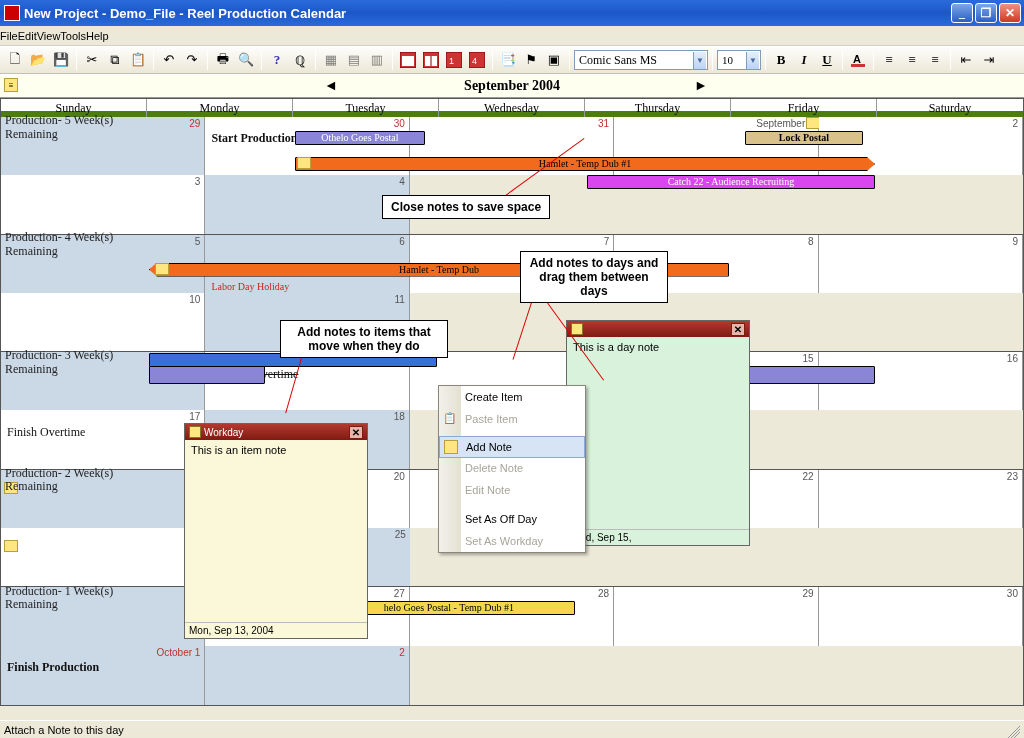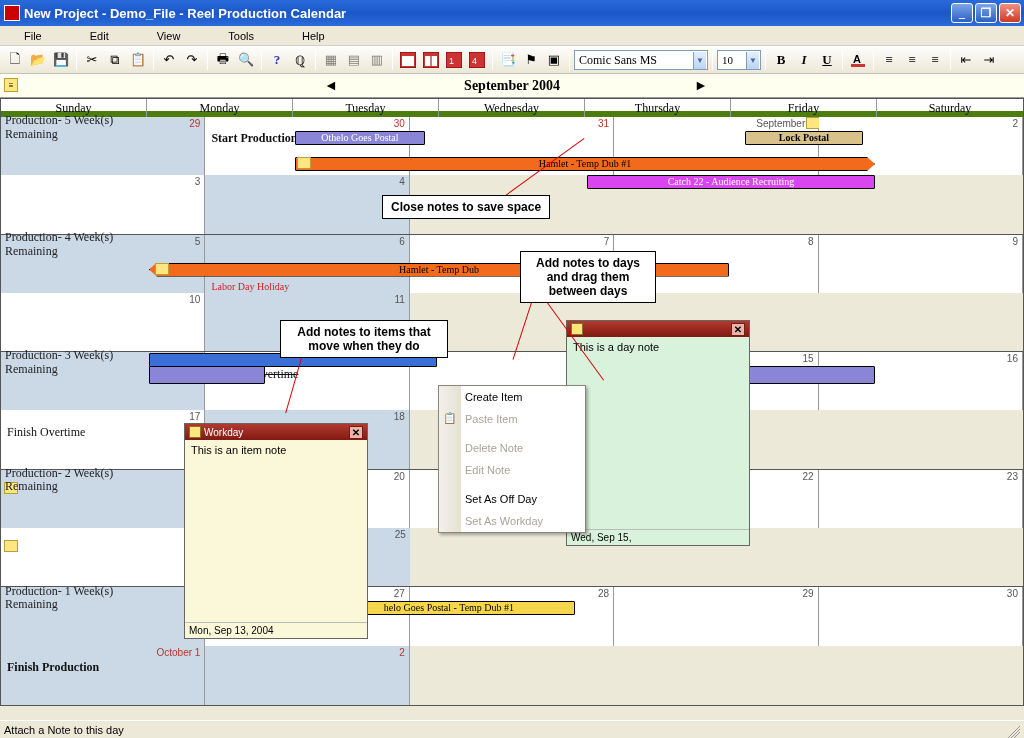--- a/index.html
+++ b/index.html
@@ -7,21 +7,21 @@
   
   .titlebar { height: 26px; background: linear-gradient(#2a6bd9 0%, #1b57c9 50%, #2a6bd9 100%); display: flex; align-items: center; color: #fff; font-family: Tahoma, sans-serif; font-size: 13px; font-weight: bold; padding-left: 4px; }
   .titlebar .app-icon { width: 16px; height: 16px; background: #c00; border: 1px solid #fff; margin-right: 4px; font-size: 8px; display:flex; align-items:center; justify-content:center;}
   .titlebar .title-text { flex: 1; }
   .titlebar .win-btn { width: 22px; height: 20px; margin: 0 1px; border: 1px solid #fff; border-radius: 3px; display: flex; align-items: center; justify-content: center; font-family: Tahoma; font-weight: bold; font-size: 12px; }
   .titlebar .win-min { background: linear-gradient(#7ea6e8,#2960c4); }
   .titlebar .win-max { background: linear-gradient(#7ea6e8,#2960c4); }
   .titlebar .win-close { background: linear-gradient(#f49083,#cc3a22); margin-right: 3px; }
   
   .menubar { height: 20px; background: #ece9d8; display: flex; align-items: center; font-family: Tahoma, sans-serif; font-size: 11px; border-bottom: 1px solid #d4d0c8; }
-  .menubar .menu-item { padding: 2px 24px; }
+  .menubar .menu-item { padding: 2px 0; }
   
   .toolbar { height: 28px; background: linear-gradient(#fdfdfb,#ece8d7); border-top: 1px solid #fff; border-bottom: 1px solid #c4c0b2; display: flex; align-items: center; padding: 0 4px; gap: 1px; font-family: Tahoma, sans-serif; }
   .tb-btn { width: 22px; height: 22px; display: flex; align-items: center; justify-content: center; font-size: 13px; position: relative;}
   .tb-sep { width: 1px; height: 20px; background: #c4c0b2; margin: 0 3px; border-right: 1px solid #fff;}
   .font-combo { width: 134px; height: 20px; background: #fff; border: 1px solid #7f9db9; display: flex; align-items: center; padding: 0 4px; font-family: "Comic Sans MS"; font-size: 12px; justify-content: space-between;}
   .size-combo { width: 44px; height: 20px; background: #fff; border: 1px solid #7f9db9; display: flex; align-items: center; padding: 0 4px; font-family: Tahoma; font-size: 11px; justify-content: space-between;}
   .combo-arrow { width: 13px; height: 17px; background: linear-gradient(#e4eefd,#bcd3f3); border-left: 1px solid #7f9db9; display: flex; align-items: center; justify-content: center; font-size: 8px; margin-right: -3px; color:#4a6a99;}
   
   .month-nav { height: 24px; background: #fffff0; border-top: 1px solid #fff; border-bottom: 1px solid #999; display: flex; align-items: center; justify-content: center; position: relative; font-size: 14px; font-weight: bold;}
   .month-nav .nav-arrow { position: absolute; cursor: pointer; font-size: 14px;}
@@ -345,21 +345,21 @@
     </div>
   </div>
 </div>
 
 <div class="redline" style="left:482px; top:212px; width:126px; transform:rotate(-36deg);"></div>
 <div class="redline" style="left:530px; top:278px; width:126px; transform:rotate(54deg);"></div>
 <div class="redline" style="left:540px; top:278px; width:86px; transform:rotate(108deg);"></div>
 <div class="redline" style="left:306px; top:344px; width:72px; transform:rotate(106deg);"></div>
 
 <div class="callout" style="left:382px; top:195px;">Close notes to save space</div>
-<div class="callout" style="left:520px; top:251px; width:136px;">Add notes to days and drag them between days</div>
+<div class="callout" style="left:520px; top:251px; width:148px;">Add notes to days and drag them between days</div>
 <div class="callout" style="left:280px; top:320px; width:168px;">Add notes to items that move when they do</div>
 
 <div class="sticky" style="left:184px; top:423px; width:184px; height:216px; background:#fbf8d9;">
   <div class="s-title">
     <div class="s-ico"></div>
     <span>Workday</span>
     <div class="s-close">✕</div>
   </div>
   <div class="s-body">This is an item note</div>
   <div class="s-foot">Mon, Sep 13, 2004</div>
@@ -378,20 +378,24 @@
 <div class="ctxmenu" style="left:438px; top:385px;">
   <div class="cm-gutter"></div>
   <div class="cm-row">
       <span>Create Item</span>
     </div>
   <div class="cm-row disabled">
     <div class="cm-ico">📋</div>
     <span>Paste Item</span>
   </div>
   <div class="cm-sep"></div>
+  <div class="cm-row hover">
+    <div class="cm-ico" style="background:#ffe680;border:1px solid #b89f3a;"></div>
+    <span>Add Note</span>
+  </div>
   <div class="cm-row disabled">
       <span>Delete Note</span>
     </div>
   <div class="cm-row disabled">
       <span>Edit Note</span>
     </div>
   <div class="cm-sep"></div>
   <div class="cm-row">
       <span>Set As Off Day</span>
     </div>

